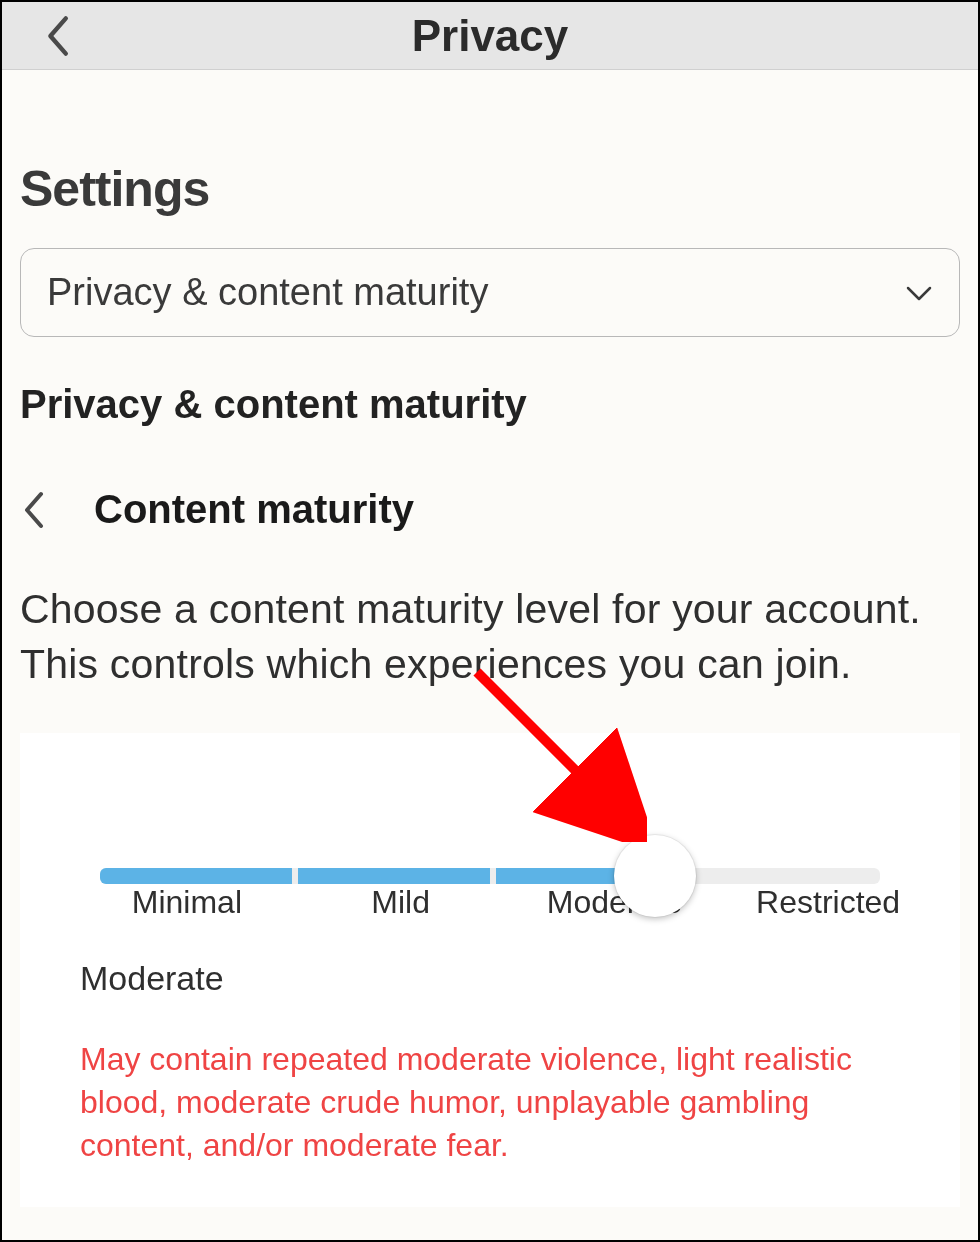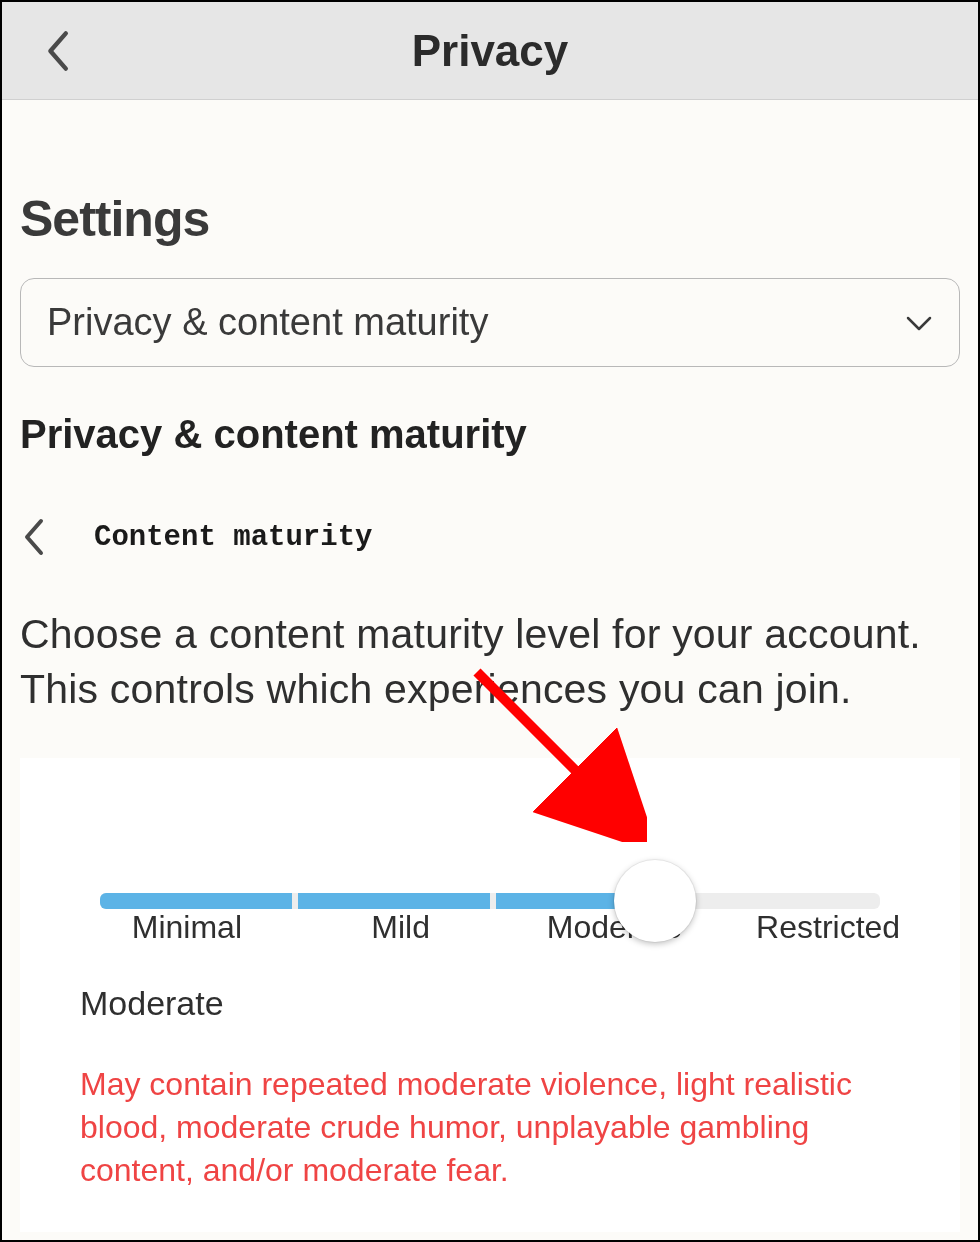--- a/index.html
+++ b/index.html
@@ -6,21 +6,21 @@
   body {
     font-family: -apple-system, BlinkMacSystemFont, "Segoe UI", Helvetica, Arial, sans-serif;
     width: 980px;
     height: 1242px;
     background: #fcfbf8;
     color: #1a1a1a;
     position: relative;
     border: 2px solid #000;
   }
   .header {
-    height: 98px;
+    height: 68px;
     background: #e6e6e6;
     border-bottom: 1px solid #d0d0d0;
     display: flex;
     align-items: center;
     position: relative;
   }
   .header .back {
     position: absolute;
     left: 40px;
     top: 50%;
@@ -79,24 +79,23 @@
     align-items: center;
     gap: 48px;
     margin-top: 60px;
   }
   .sub-row .back2 {
     width: 26px;
     height: 40px;
     cursor: pointer;
   }
   .sub-row .sub-title {
-    font-size: 29px;
+    font-size: 40px;
     font-weight: 700;
     color: #1a1a1a;
-    font-family: Liberation Mono, monospace;
   }
   .description {
     font-size: 41px;
     color: #2f2f2f;
     margin-top: 50px;
     line-height: 1.35;
     letter-spacing: 0.2px;
   }
   .slider-card {
     background: #ffffff;

